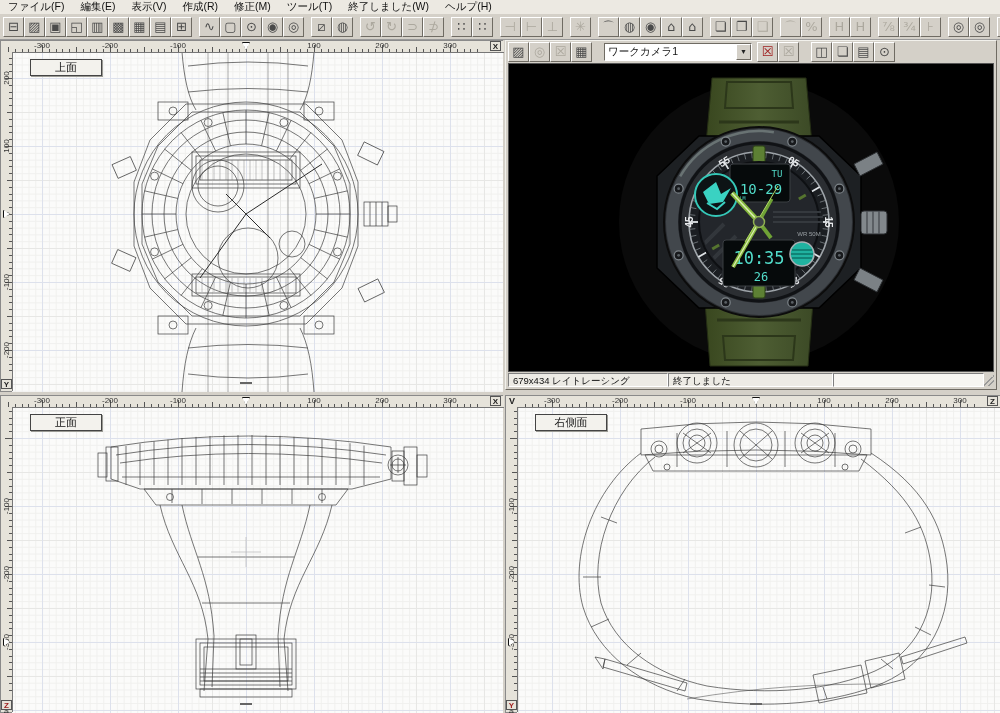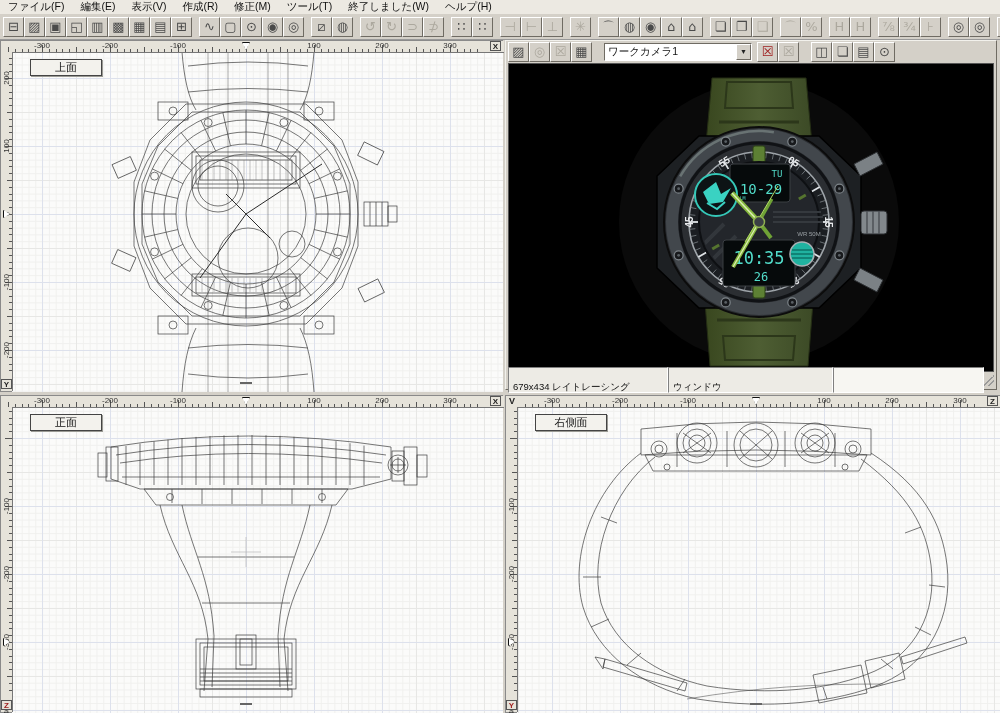--- a/index.html
+++ b/index.html
@@ -47,21 +47,21 @@
   #rtoolbar{position:absolute;left:0;top:0;width:100%;height:22px;display:flex;align-items:center;padding:1px 2px;box-sizing:border-box;}
   .rsep{width:5px;}
   #camera-select{width:148px;height:18px;border:1px solid;border-color:#6f6b63 #ffffff #ffffff #6f6b63;background:#fff;
                  display:flex;align-items:center;font-size:10.5px;color:#111;box-sizing:border-box;}
   #camera-select .txt{flex:1;padding-left:3px;white-space:nowrap;overflow:hidden;}
   #camera-select .arrow{width:15px;height:16px;background:#d4d0c8;border:1px solid;border-color:#fff #6f6b63 #6f6b63 #fff;
                  font-size:7px;line-height:14px;text-align:center;color:#222;box-sizing:border-box;}
   #rcanvas{position:absolute;left:2px;top:22px;width:486px;height:309px;background:#000;border:1px solid #555;box-sizing:border-box;overflow:hidden;}
   #rstatus{position:absolute;left:0;bottom:1px;width:100%;height:16px;display:flex;align-items:center;padding:0 2px;box-sizing:border-box;background:#d4d0c8;}
   .scell{height:14px;border:1px solid;border-color:#808080 #ffffff #ffffff #808080;font-size:9.5px;line-height:13px;
-         padding:12px 4px;color:#111;box-sizing:border-box;background:#edebe5;white-space:nowrap;overflow:hidden;}
+         padding:0 4px;color:#111;box-sizing:border-box;background:#edebe5;white-space:nowrap;overflow:hidden;}
   #scell3{flex:1;background:#f7f6f2;}
   #grip{width:10px;height:12px;background:
         linear-gradient(135deg,transparent 50%,#999 50%,#999 58%,transparent 58%,transparent 70%,#999 70%,#999 78%,transparent 78%);}
   .lcdtext{font-family:"DejaVu Sans Mono",monospace;fill:#52dcca;}
 </style>
 </head>
 <body>
 
 <div id="menubar">
     <span class="mitem">ファイル(F)</span>
@@ -604,21 +604,21 @@
         <path d="M250,158 L263,135" stroke="#6fa236" stroke-width="3"></path>
         <path d="M250,158 L224,203" stroke="#86b83e" stroke-width="4"></path>
         <path d="M250,158 L224,203" stroke="#dcedb6" stroke-width="1.2"></path>
         <path d="M236,178 L269,122" stroke="#b4dc66" stroke-width="1"></path>
         <circle cx="250" cy="158" r="5.5" fill="#3a3f44" stroke="#8fb050" stroke-width="1.5"></circle>
       </g>
     </svg>
   </div>
   <div id="rstatus">
     <div class="scell" style="width:160px;">679x434 レイトレーシング</div>
-    <div class="scell" style="width:165px;">ウィンドウ</div>
+    <div class="scell" style="width:165px;">終了しました</div>
     <div class="scell" id="scell3"></div>
     <div id="grip"></div>
   </div>
 </div>
 
 <div class="vp" id="vp-front" style="left:0;top:395px;width:503px;height:318px;">
   <div class="canvas" style="width:491px;height:306px;background-position:234px 31px;">
     <div class="vplabel">正面</div>
     <svg class="wire" id="wire-front" width="491" height="306" viewBox="0 0 491 306" stroke="#3c3c3c" stroke-width="0.7" fill="none">
 

